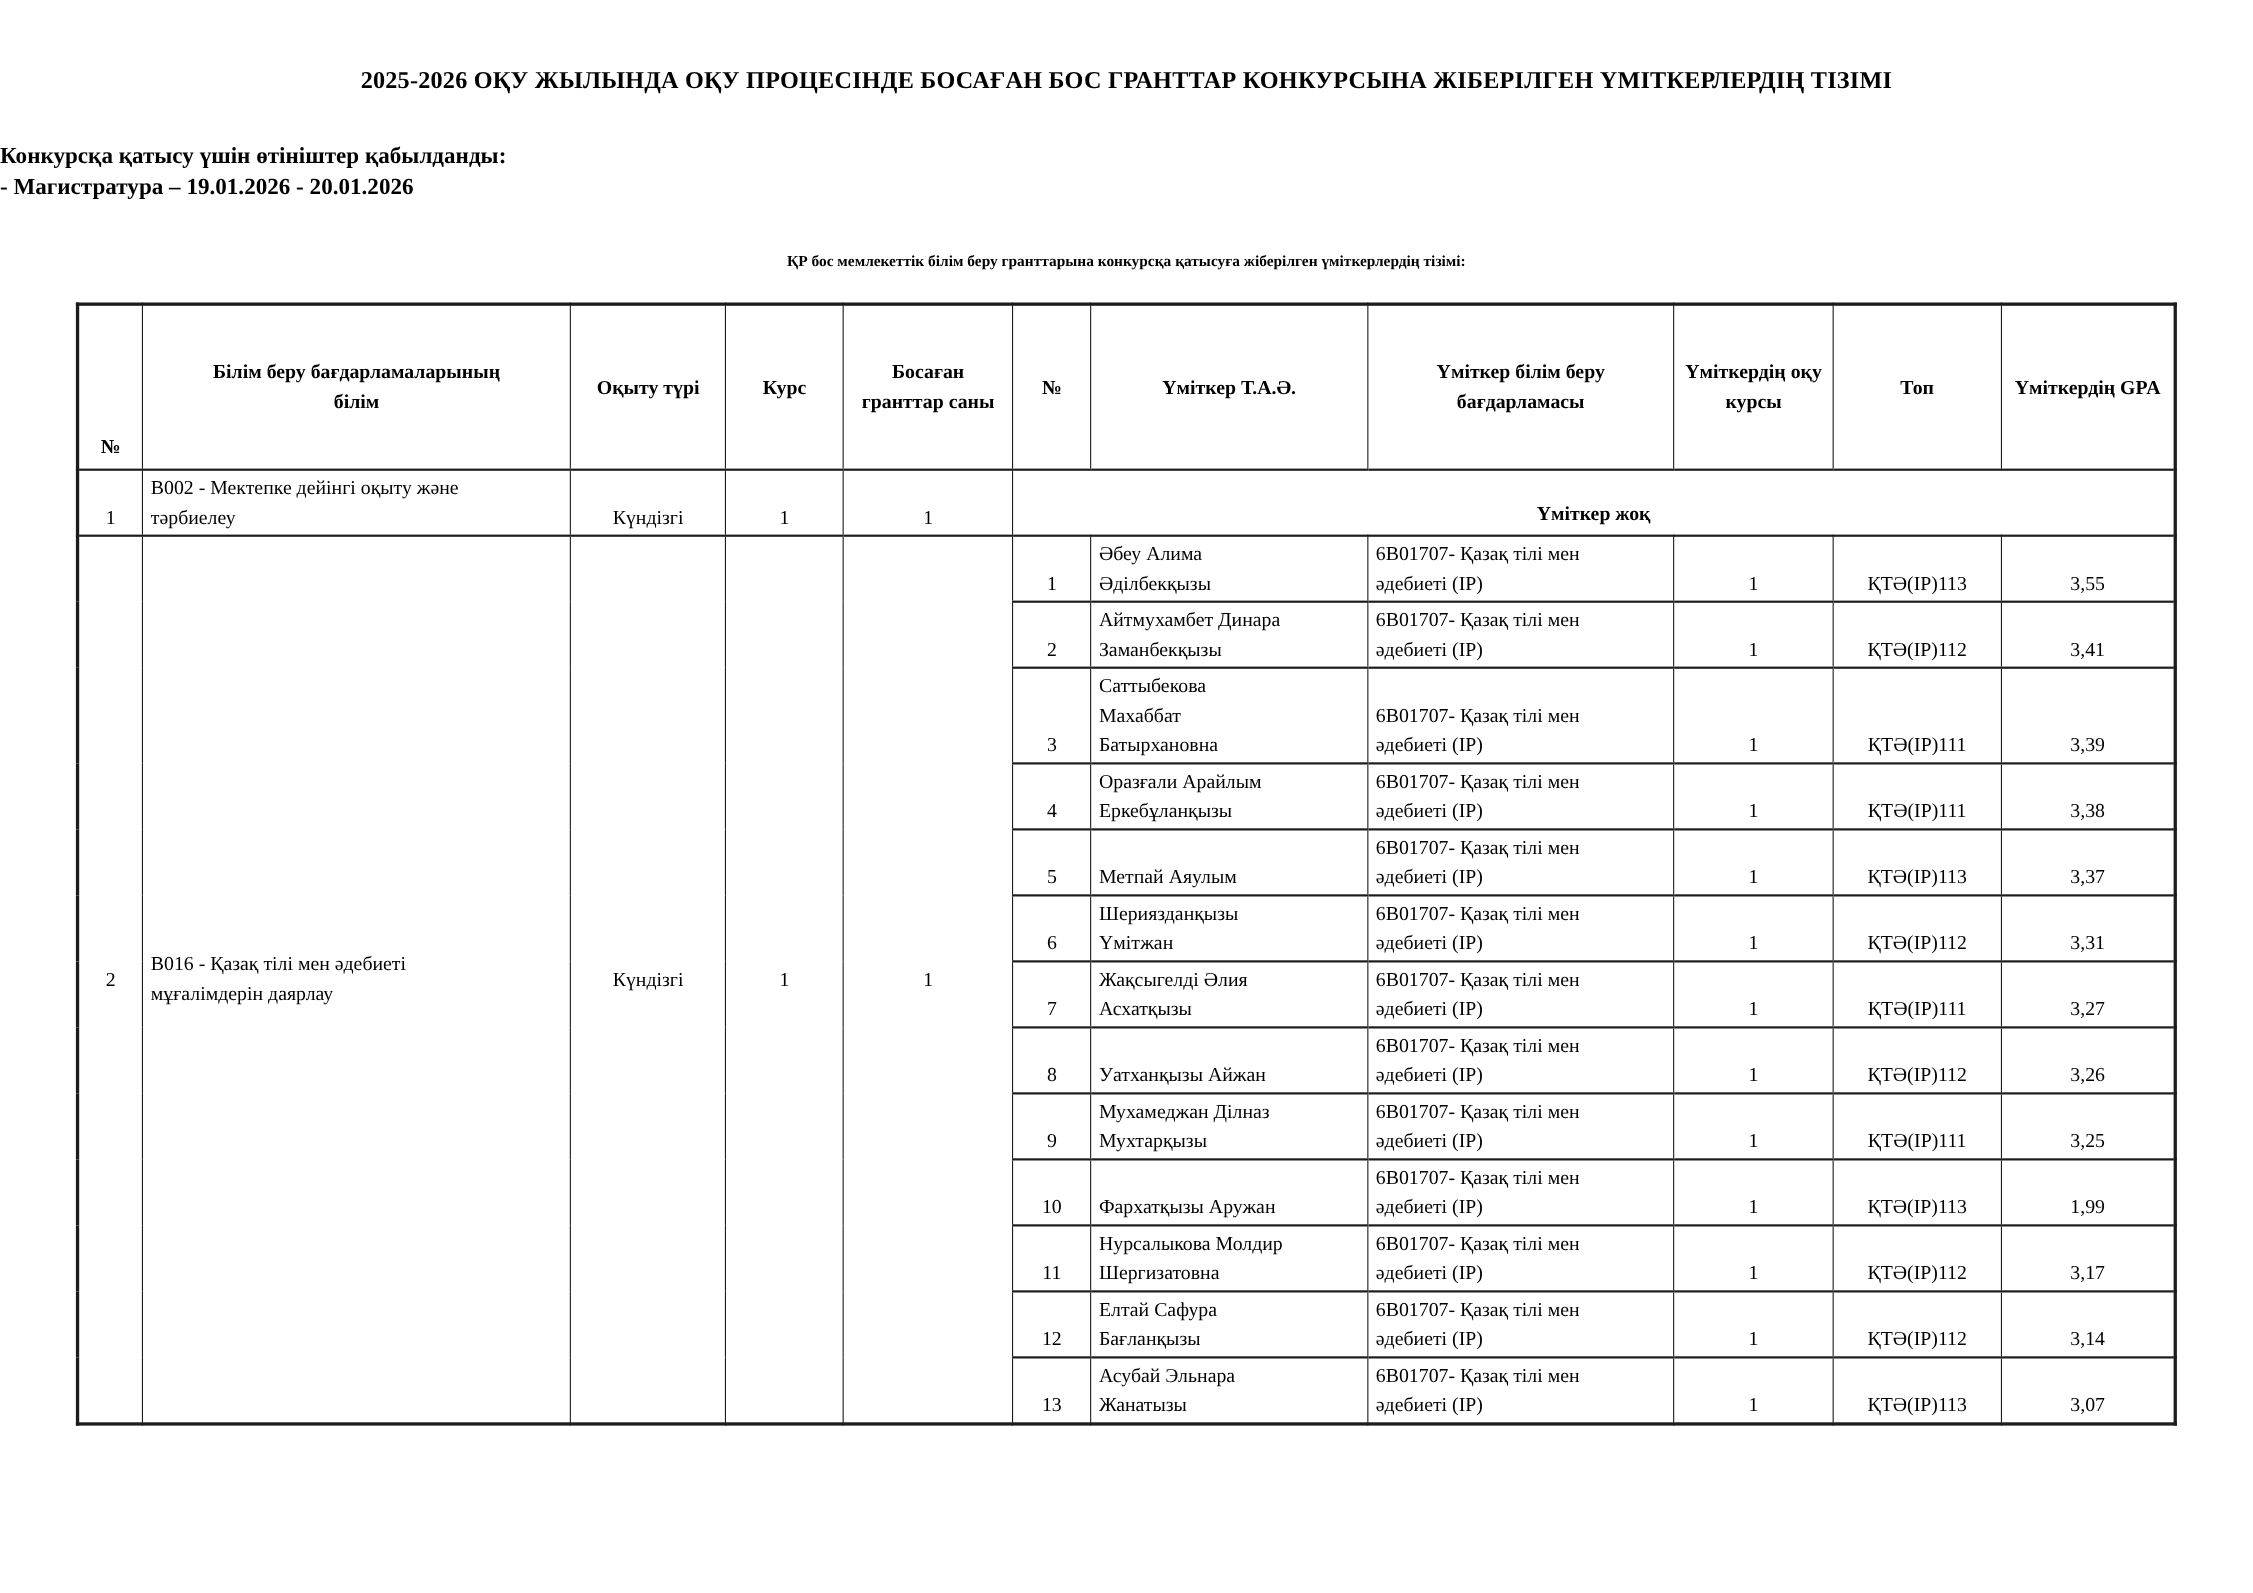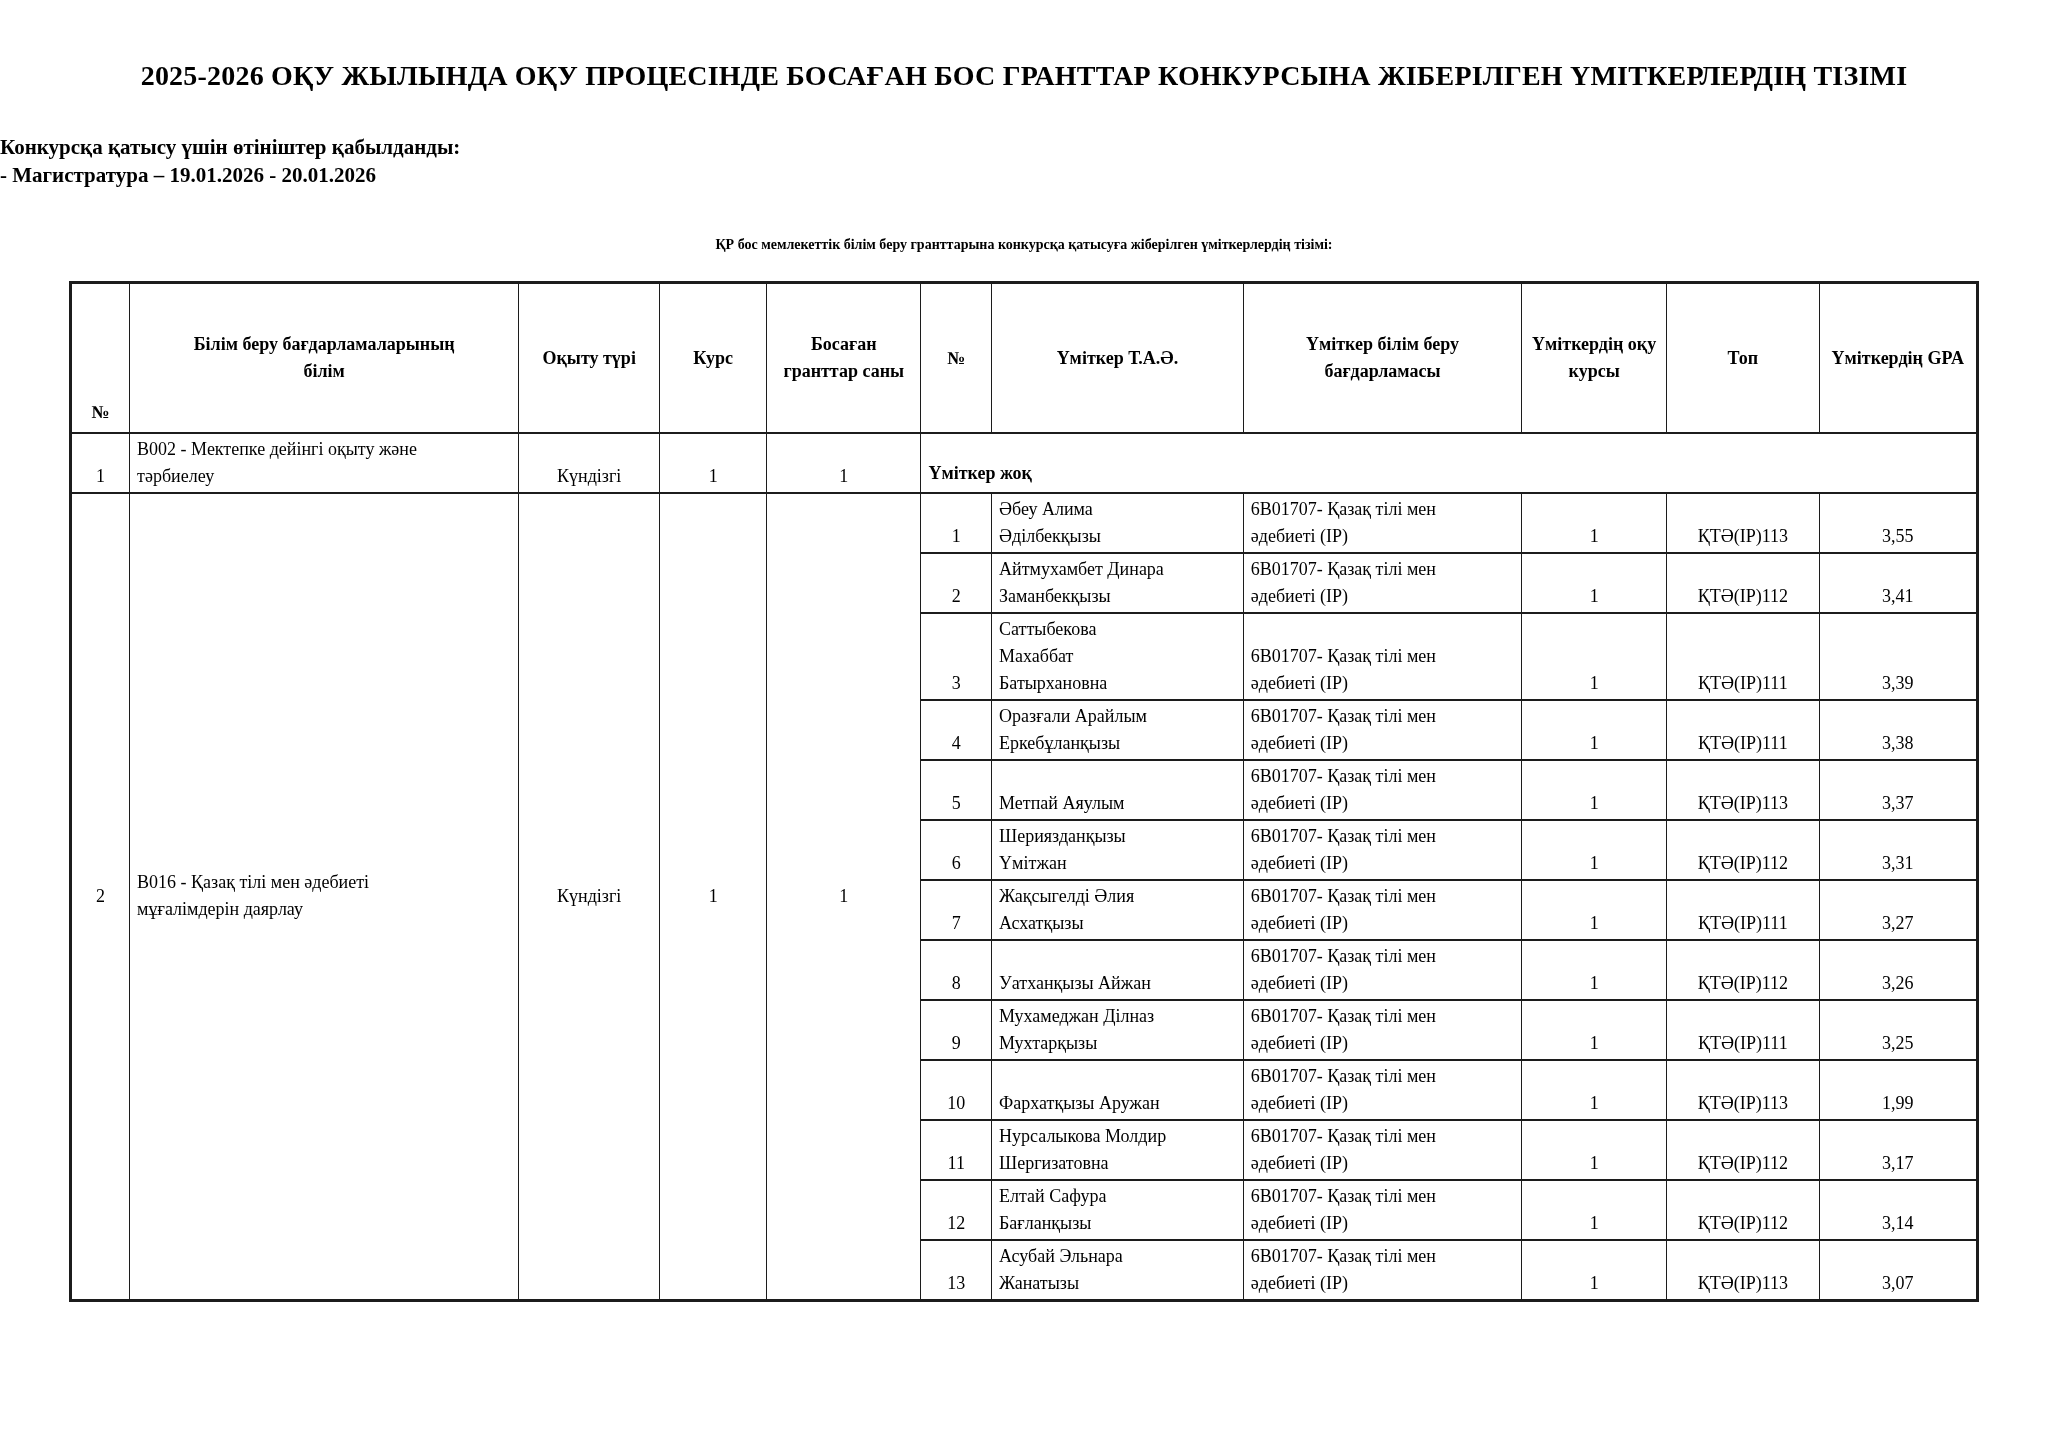--- a/index.html
+++ b/index.html
@@ -4,21 +4,21 @@
 <style>
   html, body { margin: 0; padding: 0; background: #ffffff; }
   body {
     width: 2048px; height: 1448px;
     font-family: "Liberation Serif", "DejaVu Serif", serif;
     color: #000000;
     overflow: hidden;
   }
   .title {
     margin: 60px 40px 0 40px;
-    font-size: 28px; font-weight: bold;
+    font-size: 22px; font-weight: bold;
     text-align: center; letter-spacing: 0.2px;
   }
   .intro { margin-top: 42px; font-weight: bold; font-size: 21px; }
   .intro p { margin: 0; line-height: 1.32; }
   .section-heading {
     margin: 48px 40px 0 40px;
     text-align: center; font-weight: bold; font-size: 14px;
   }
   table.grants {
     width: 1910px; margin: 28px auto 0 auto;
@@ -33,21 +33,21 @@
     vertical-align: bottom;
     overflow: hidden;
   }
   .grants thead tr { height: 150px; }
   .grants th { font-weight: bold; text-align: center; vertical-align: middle; padding: 4px 5px; }
   .grants th.th-bottom { vertical-align: bottom; padding-bottom: 6px; }
   .row-nocand { height: 58px; }
   .c-center { text-align: center; }
   .c-left { text-align: left; }
   .v-mid { vertical-align: middle !important; }
-  .no-cand { font-weight: bold; padding-bottom: 5px !important; margin-top: 48px; }
+  .no-cand { text-align: center; font-weight: bold; padding-bottom: 5px !important; margin-top: 48px; }
   .clip-group { max-width: 302px; }
   .clip-name { max-width: 172px; }
   .clip-prog { max-width: 206px; }
   .th-clip { max-width: 300px; margin: 0 auto; text-align: center; }
 </style>
 </head>
 <body>
 
 <div class="page">
 

